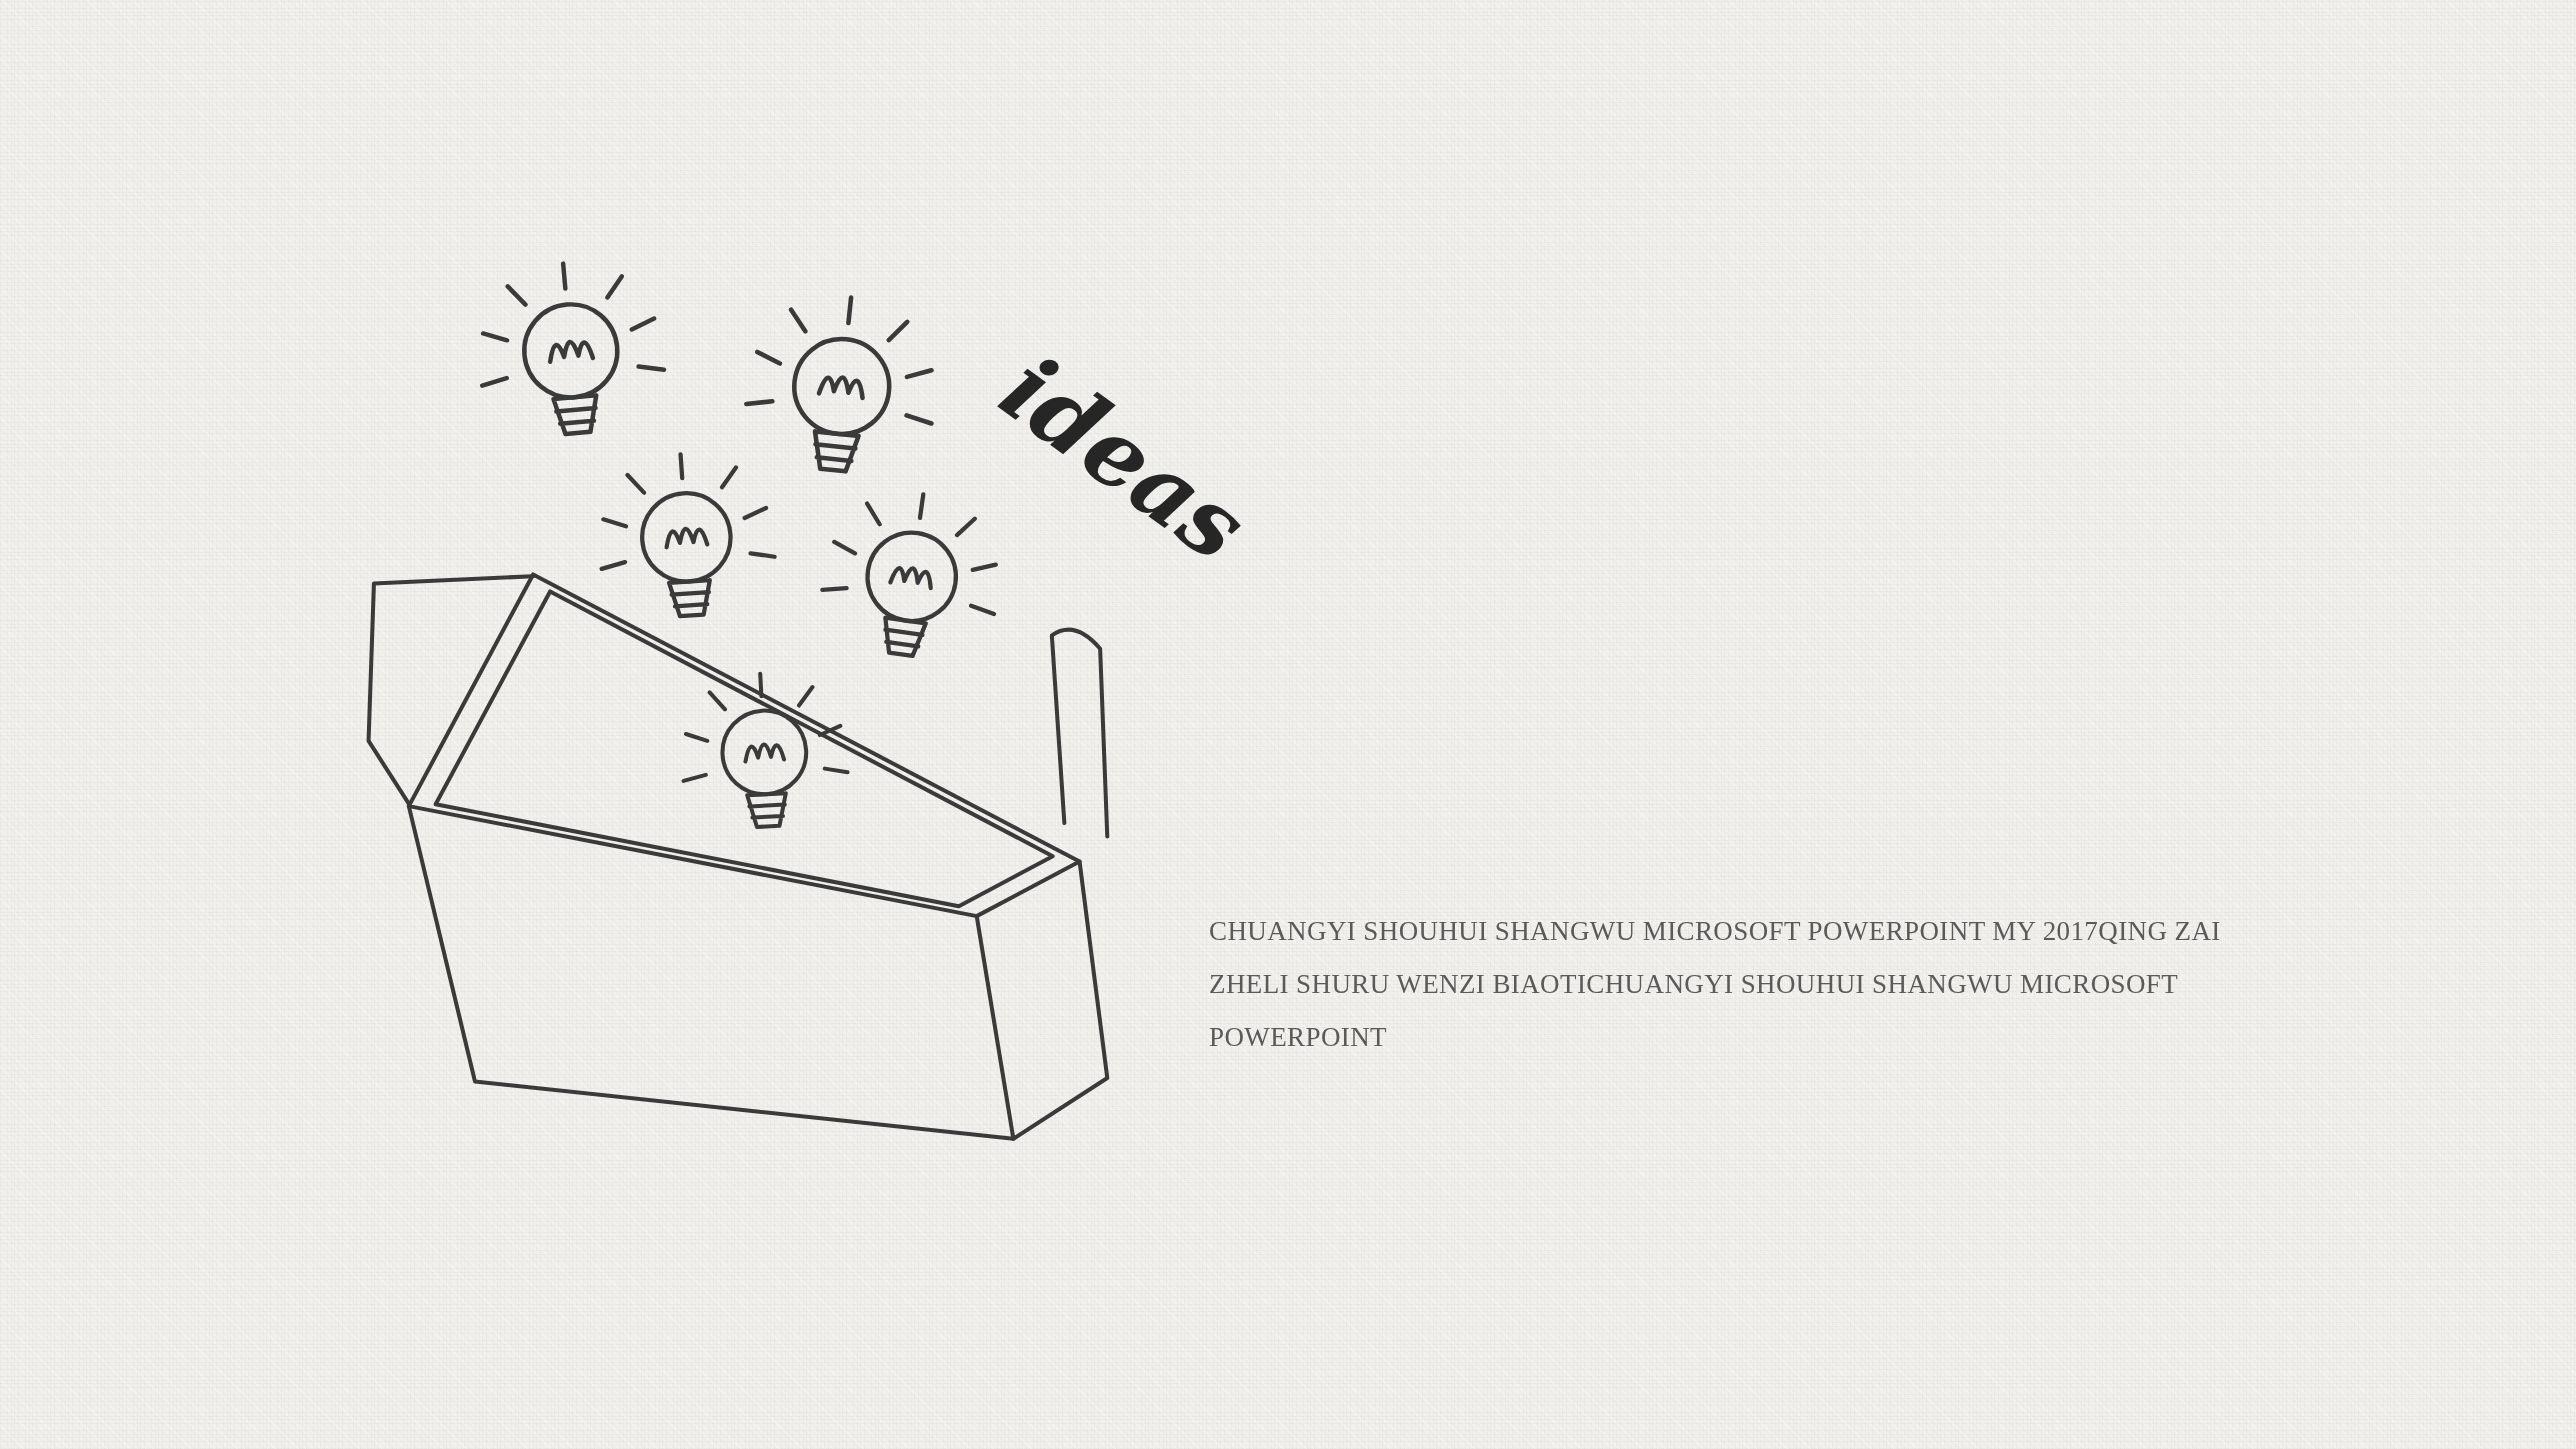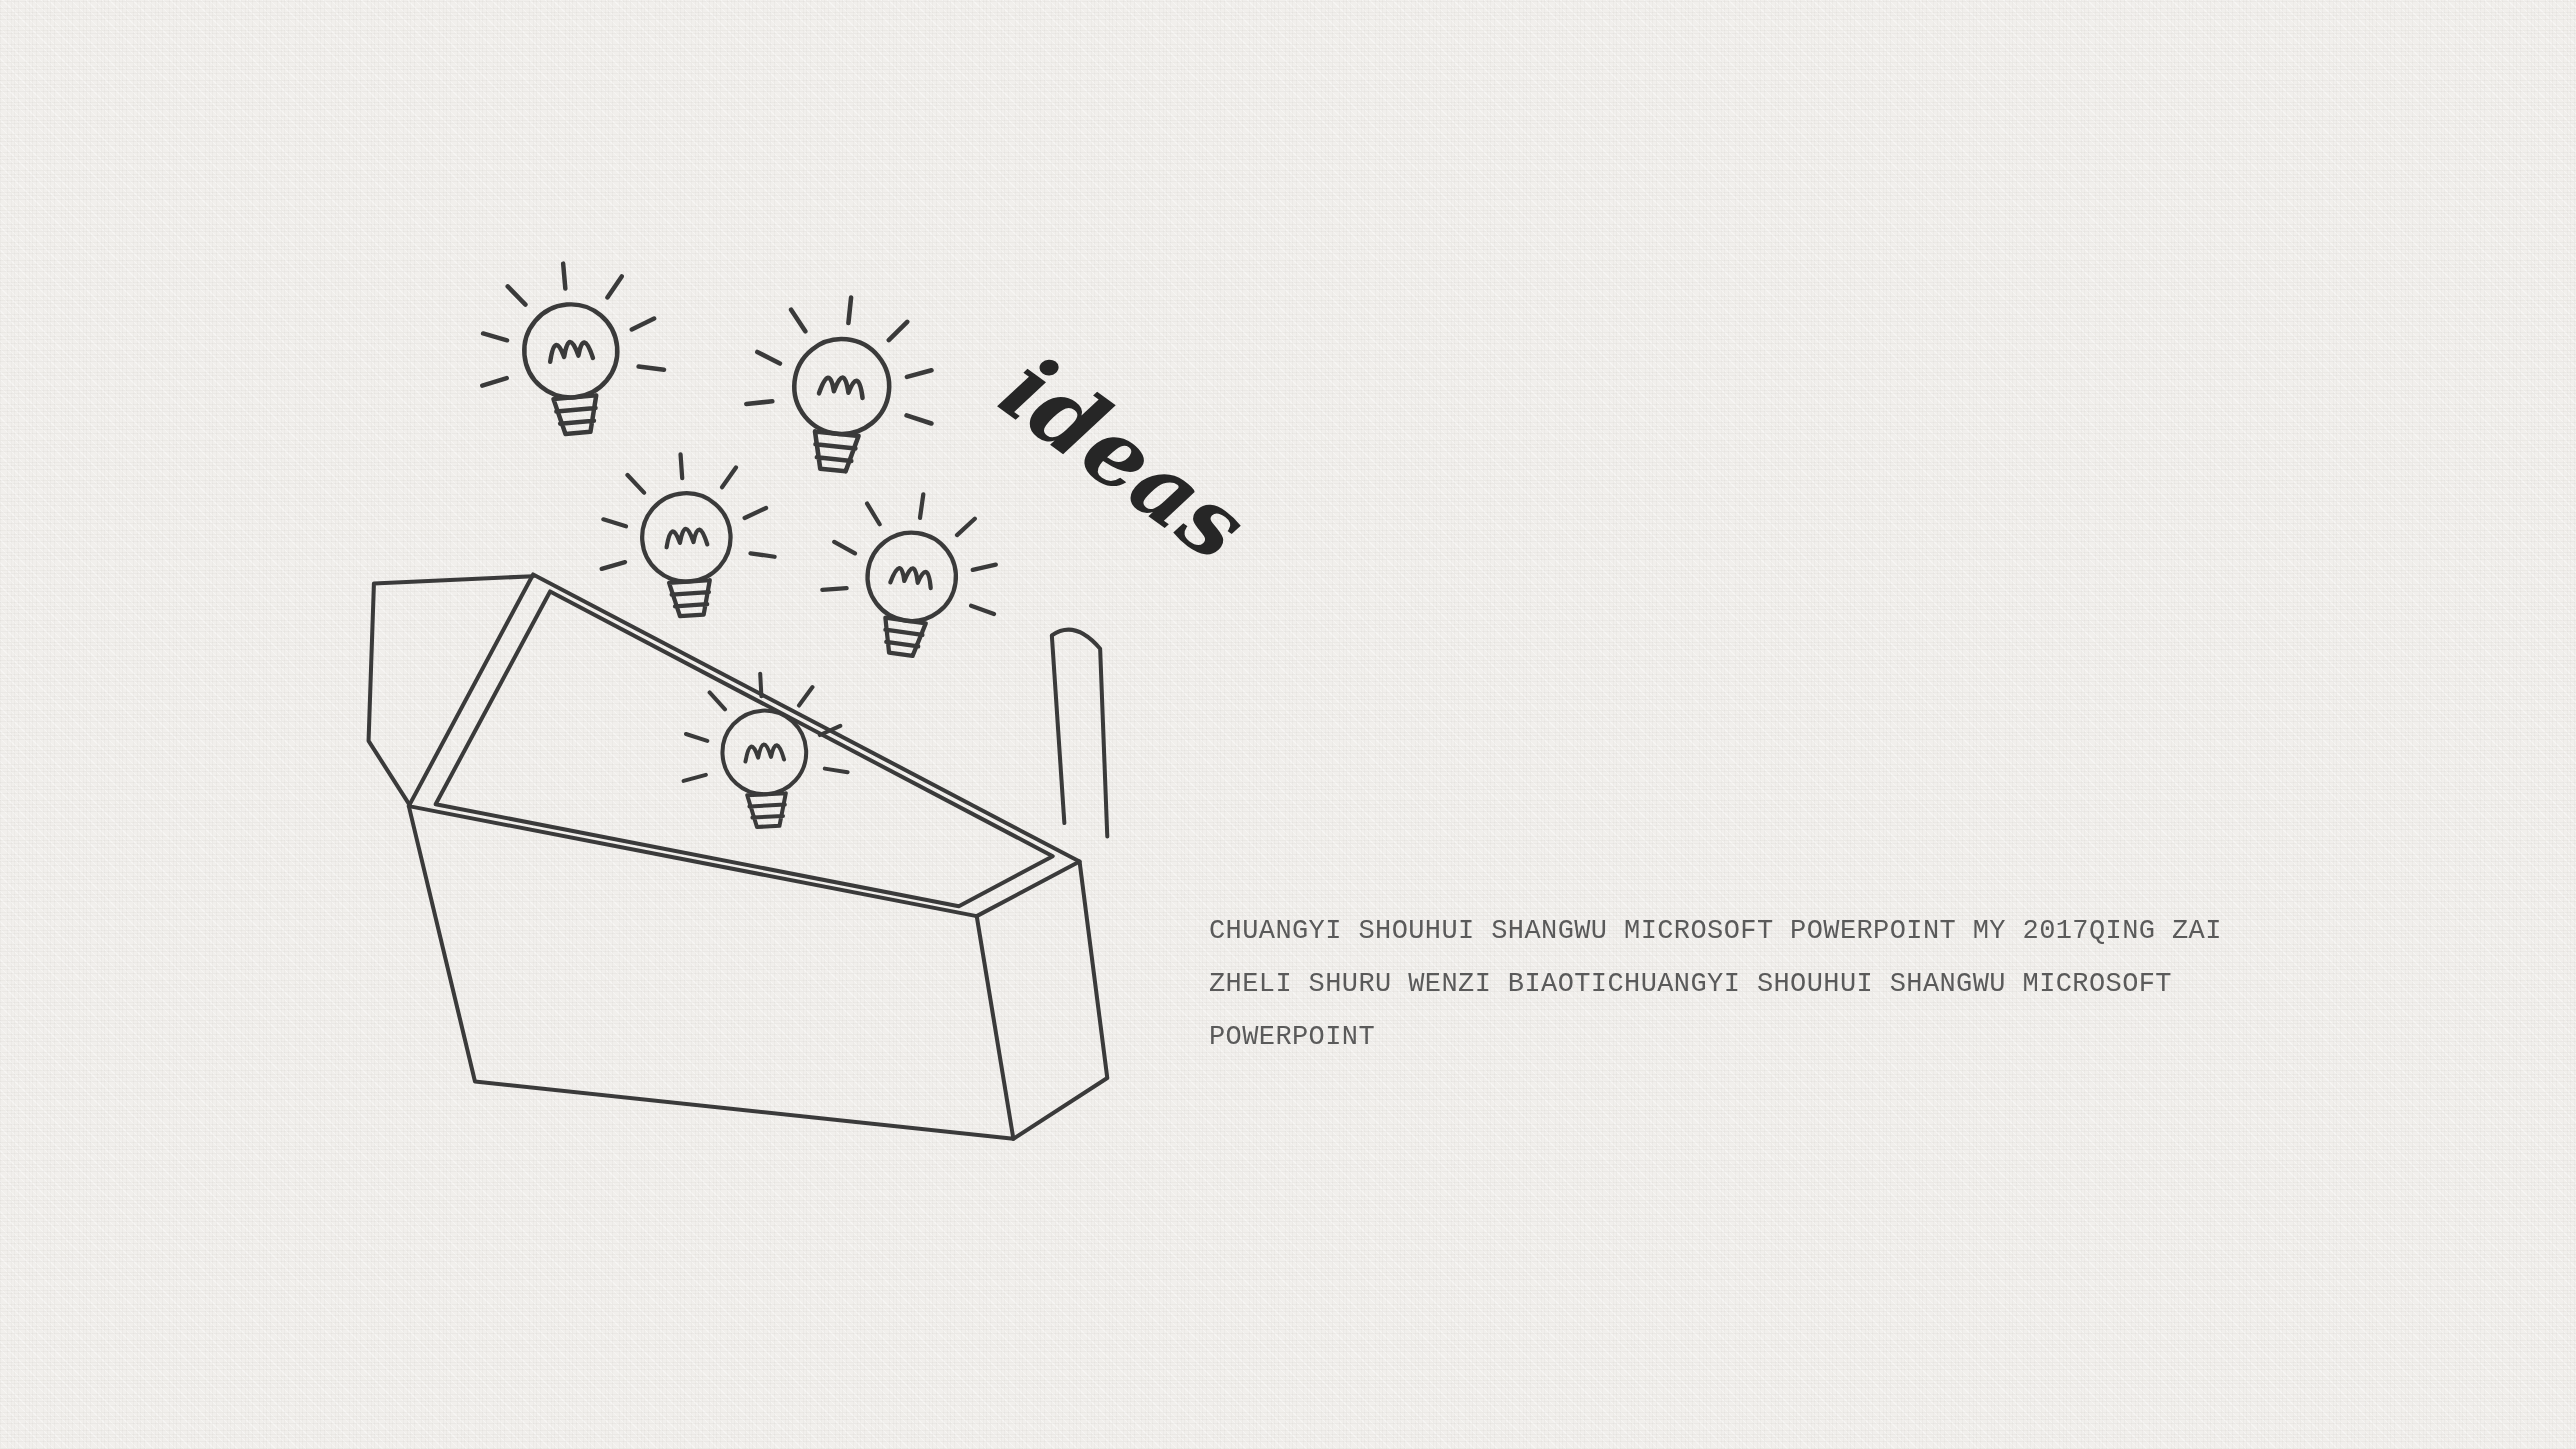--- a/index.html
+++ b/index.html
@@ -30,21 +30,21 @@
     line-height:1.22;
     color:#151515;
     white-space:pre-line;
     letter-spacing:1.8px;
   }
   .subtitle{
     position:absolute;
     left:1209px;top:905px;
     width:1051px;
     z-index:2;
-    font-family:Liberation Mono, monospace;
+    font-family:Liberation Serif, serif;
     font-size:27px;
     line-height:53px;
     letter-spacing:0.4px;
     color:#5a5a5a;
   }
 </style>
 </head>
 <body>
 
 <div class="slide">

